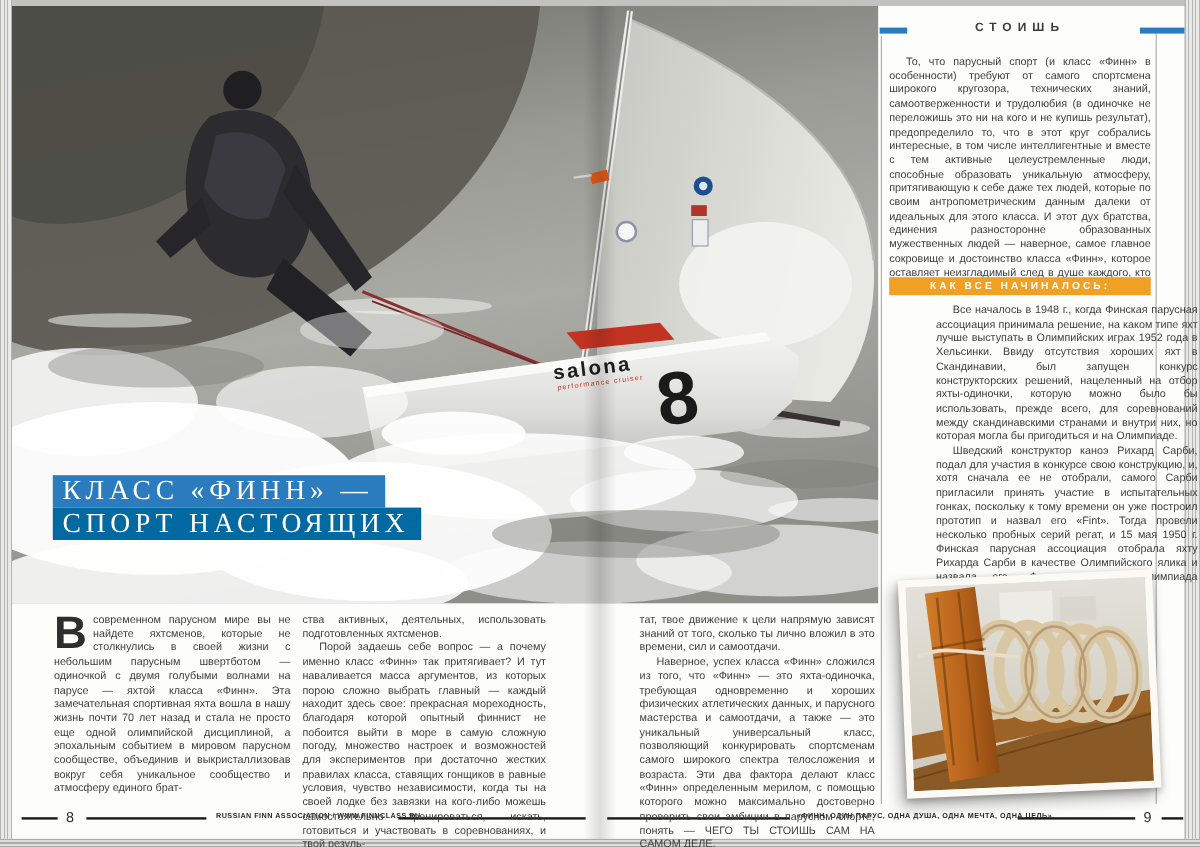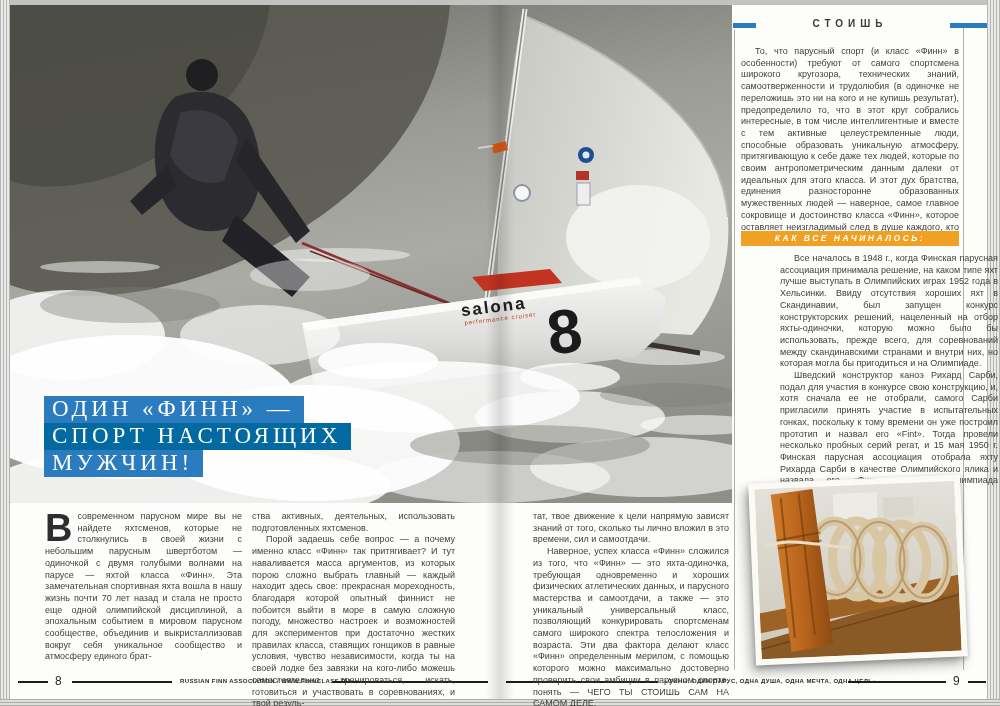--- a/index.html
+++ b/index.html
@@ -21,21 +21,21 @@
   .vrule{width:1px;background:#b0b0ae;z-index:1;}
 
   
   .body-col{font-size:9px;line-height:11.7px;color:#3e3e3e;text-align:justify;z-index:3;}
   .body-col p{margin:0;text-indent:14px;}
   .body-col p.noindent{text-indent:0;}
   .intro{margin-bottom:5px !important;color:#474747;}
   .dropcap{float:left;font-size:38px;line-height:31px;font-weight:bold;color:#2e2e2e;margin:2px 5px 0 0;}
 
   .section-bar{height:15px;line-height:15px;text-align:center;color:#fff;
-      font-size:8.5px;font-weight:bold;letter-spacing:2.5px;z-index:3;font-style:italic;}
+      font-size:8.5px;font-weight:bold;letter-spacing:2.5px;z-index:3;}
 
   
   .f-line{height:2px;background:#1c1c1c;}
   .f-num{font-size:12px;color:#2a2a2a;line-height:12px;}
   .f-text{font-size:6px;font-weight:bold;letter-spacing:0.4px;color:#2a2a2a;white-space:nowrap;}
 
   
   .polaroid{background:#fbfaf5;padding:6px;transform:rotate(-2.5deg);z-index:7;
       box-shadow:-5px 7px 12px rgba(0,0,0,0.3),0 2px 5px rgba(0,0,0,0.25);}
 </style>
@@ -137,23 +137,22 @@
       </g>
       <g fill="#7e7e78">
         <ellipse cx="520" cy="440" rx="120" ry="20" opacity="0.45"></ellipse>
         <ellipse cx="120" cy="300" rx="90" ry="18" opacity="0.4"></ellipse>
         <ellipse cx="660" cy="390" rx="70" ry="12" opacity="0.4"></ellipse>
       </g>
     </svg>
 
     
     <div class="abs" style="left:34px;top:391px;">
-      <div class="title-line" style="background:#2B7CBE;">ОДИН «ФИНН» —</div>
+      <div class="title-line" style="background:#2B7CBE;">КЛАСС «ФИНН» —</div>
       <div class="title-line" style="background:#0369a1;">СПОРТ НАСТОЯЩИХ</div>
-      <div class="title-line" style="background:#2B7CBE;">МУЖЧИН!</div>
     </div>
   </div>
 
   <div class="abs runhead" style="left:741px;top:18px;z-index:3;">СТОИШЬ</div>
   <div class="abs headbar" style="left:733px;top:23px;width:23px;background:#2B7CBE;"></div>
   <div class="abs headbar" style="left:950px;top:23px;width:37px;background:#2B7CBE;"></div>
   <div class="abs vrule" style="left:734px;top:30px;height:640px;"></div>
   <div class="abs vrule" style="left:963px;top:28px;height:642px;"></div>
 
   <div class="abs body-col" style="left:741px;top:46px;width:218px;">

